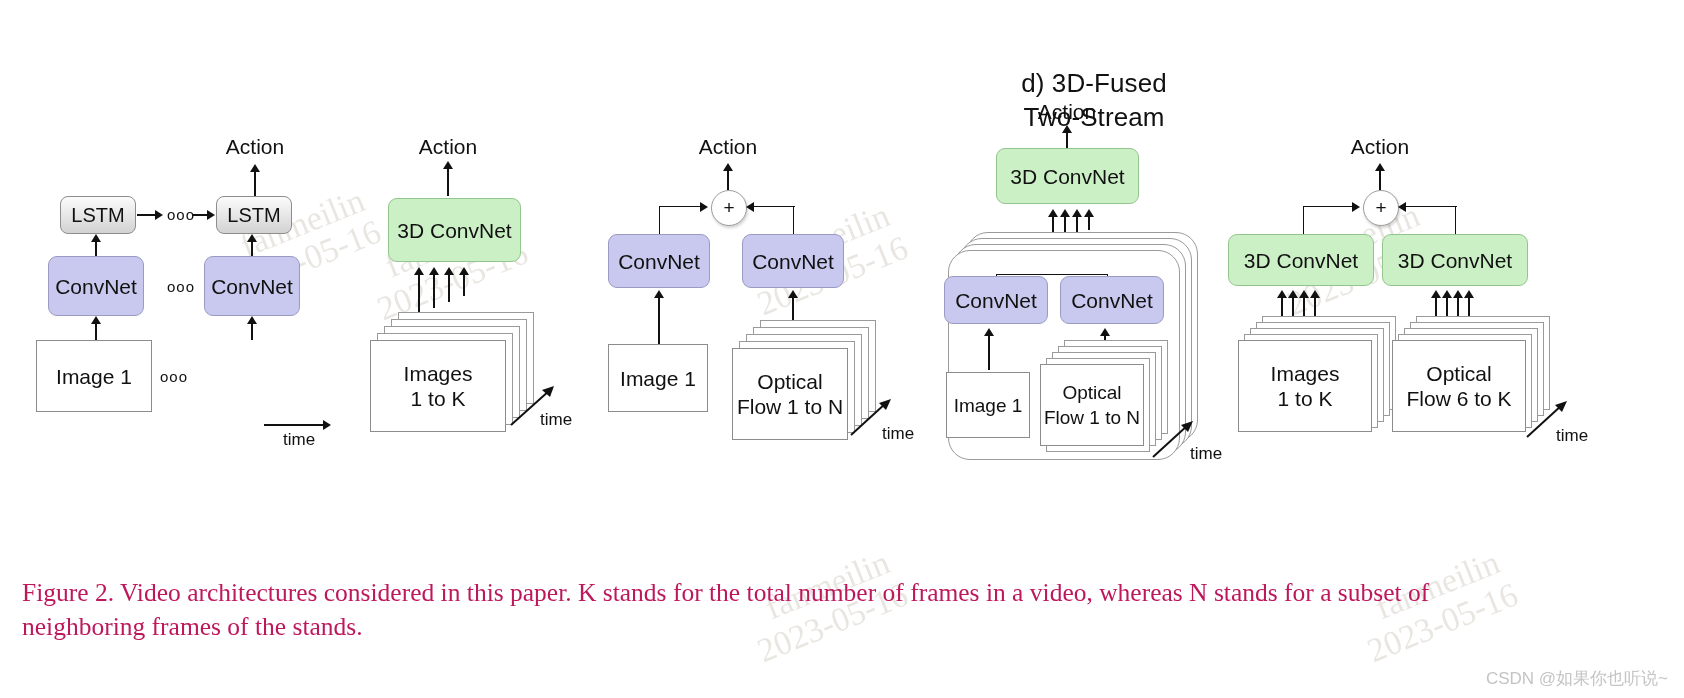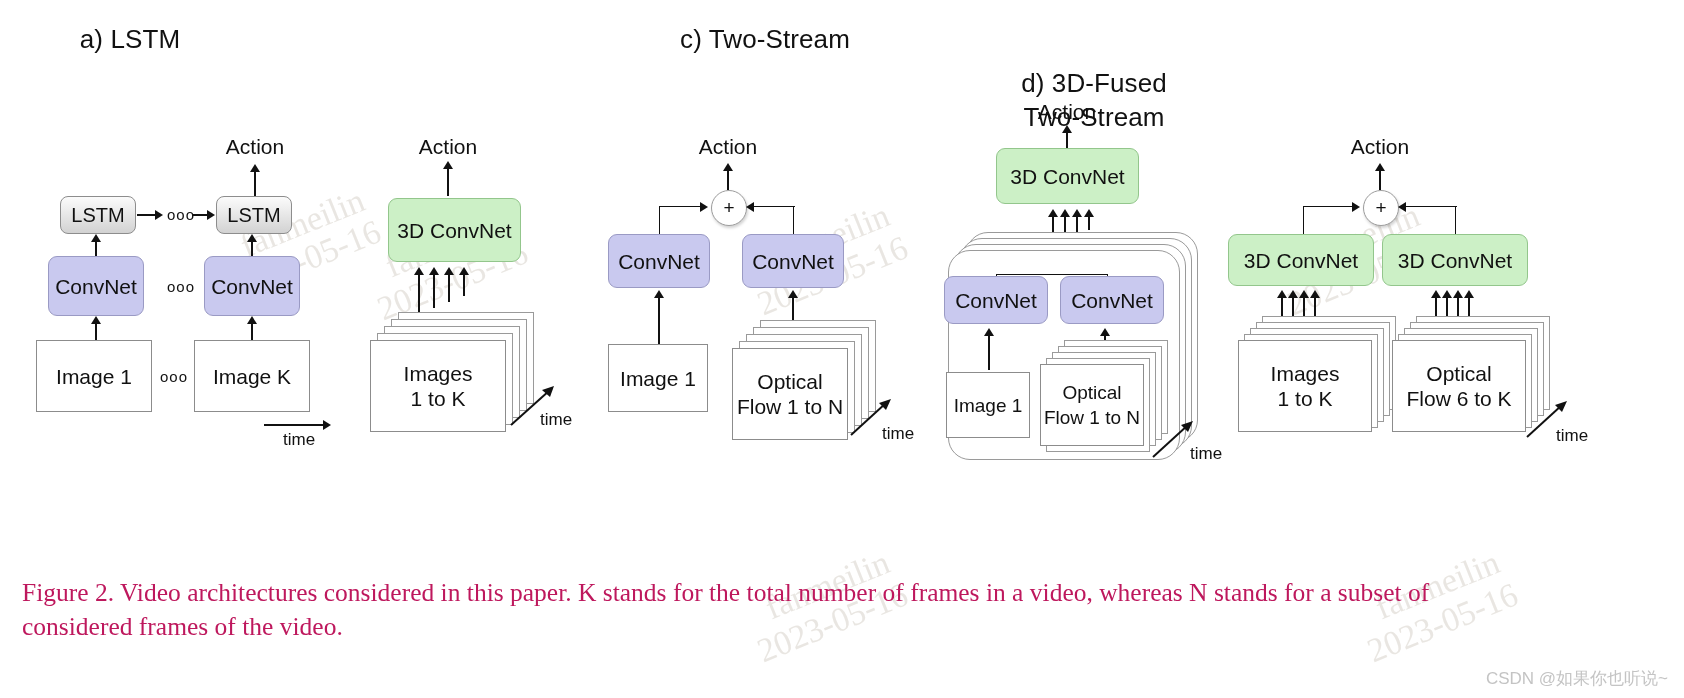--- a/index.html
+++ b/index.html
@@ -79,21 +79,20 @@
   <div class="wm wm-b" style="left:752px;top:288px;">2023-05-16</div>
   <div class="wm wm-a" style="left:1290px;top:245px;">fanmeilin</div>
   <div class="wm wm-b" style="left:1282px;top:288px;">2023-05-16</div>
   <div class="wm wm-a" style="left:760px;top:592px;">fanmeilin</div>
   <div class="wm wm-b" style="left:752px;top:635px;">2023-05-16</div>
   <div class="wm wm-a" style="left:1370px;top:592px;">fanmeilin</div>
   <div class="wm wm-b" style="left:1362px;top:635px;">2023-05-16</div>
   <div class="wm wm-a" style="left:380px;top:250px;">fanmeilin</div>
   <div class="wm wm-b" style="left:372px;top:293px;">2023-05-16</div>
 
-  <div class="title" style="left:10px;top:22px;width:240px;">a) LSTM</div>
 
   <div class="lbl" style="left:195px;top:135px;width:120px;">Action</div>
 
   <div class="vline" style="left:254px;top:168px;height:28px;"></div>
   <div class="ahead-up" style="left:250px;top:164px;"></div>
 
   <div class="node lstm" style="left:60px;top:196px;width:76px;height:38px;">LSTM</div>
   <div class="node lstm" style="left:216px;top:196px;width:76px;height:38px;">LSTM</div>
 
   <div class="hline" style="left:137px;top:214px;width:18px;"></div>
@@ -110,21 +109,20 @@
   <div class="node convnet" style="left:48px;top:256px;width:96px;height:60px;">ConvNet</div>
   <div class="node convnet" style="left:204px;top:256px;width:96px;height:60px;">ConvNet</div>
   <div class="ooo" style="left:167px;top:278px;">ooo</div>
 
   <div class="vline" style="left:95px;top:322px;height:18px;"></div>
   <div class="ahead-up" style="left:91px;top:316px;"></div>
   <div class="vline" style="left:251px;top:322px;height:18px;"></div>
   <div class="ahead-up" style="left:247px;top:316px;"></div>
 
   <div class="node frame" style="left:36px;top:340px;width:116px;height:72px;">Image 1</div>
-  <div class="node frame" style="left:194px;top:340px;width:116px;height:72px;">Image K</div>
   <div class="ooo" style="left:160px;top:368px;">ooo</div>
 
   <div class="hline" style="left:264px;top:424px;width:60px;"></div>
   <div class="ahead-right" style="left:323px;top:420px;"></div>
   <div class="tlbl" style="left:283px;top:430px;">time</div>
 
 
   <div class="lbl" style="left:388px;top:135px;width:120px;">Action</div>
   <div class="vline" style="left:447px;top:166px;height:30px;"></div>
   <div class="ahead-up" style="left:443px;top:161px;"></div>
@@ -148,21 +146,20 @@
     <span>Images</span>
     <span>1 to K</span>
   </div>
 
   <svg class="diag" style="left:508px;top:384px;" width="50" height="44" viewBox="0 0 50 44">
     <line x1="3" y1="41" x2="42" y2="6" stroke="#111" stroke-width="2"></line>
     <polygon points="46,2 34,6 42,13" fill="#111"></polygon>
   </svg>
   <div class="tlbl" style="left:540px;top:410px;">time</div>
 
-  <div class="title" style="left:620px;top:22px;width:290px;">c) Two-Stream</div>
 
   <div class="lbl" style="left:668px;top:135px;width:120px;">Action</div>
   <div class="vline" style="left:727px;top:168px;height:22px;"></div>
   <div class="ahead-up" style="left:723px;top:163px;"></div>
 
   <div class="plus" style="left:711px;top:190px;">+</div>
 
   <div class="thin-v" style="left:659px;top:206px;height:30px;"></div>
   <div class="thin-h" style="left:659px;top:206px;width:42px;"></div>
   <div class="ahead-right" style="left:700px;top:202px;"></div>
@@ -303,18 +300,18 @@
   </div>
 
   <svg class="diag" style="left:1524px;top:398px;" width="46" height="42" viewBox="0 0 46 42">
     <line x1="3" y1="39" x2="38" y2="7" stroke="#111" stroke-width="2"></line>
     <polygon points="43,3 31,7 38,14" fill="#111"></polygon>
   </svg>
   <div class="tlbl" style="left:1556px;top:426px;">time</div>
 
   <div class="caption">
     <div>Figure 2. Video architectures considered in this paper. K stands for the total number of frames in a video, whereas N stands for a subset of</div>
-    <div>considered frames of the video.</div>
+    <div>neighboring frames of the stands.</div>
   </div>
 
   <div class="csdn">CSDN @如果你也听说~</div>
 
 </div>
 
 </body></html>

